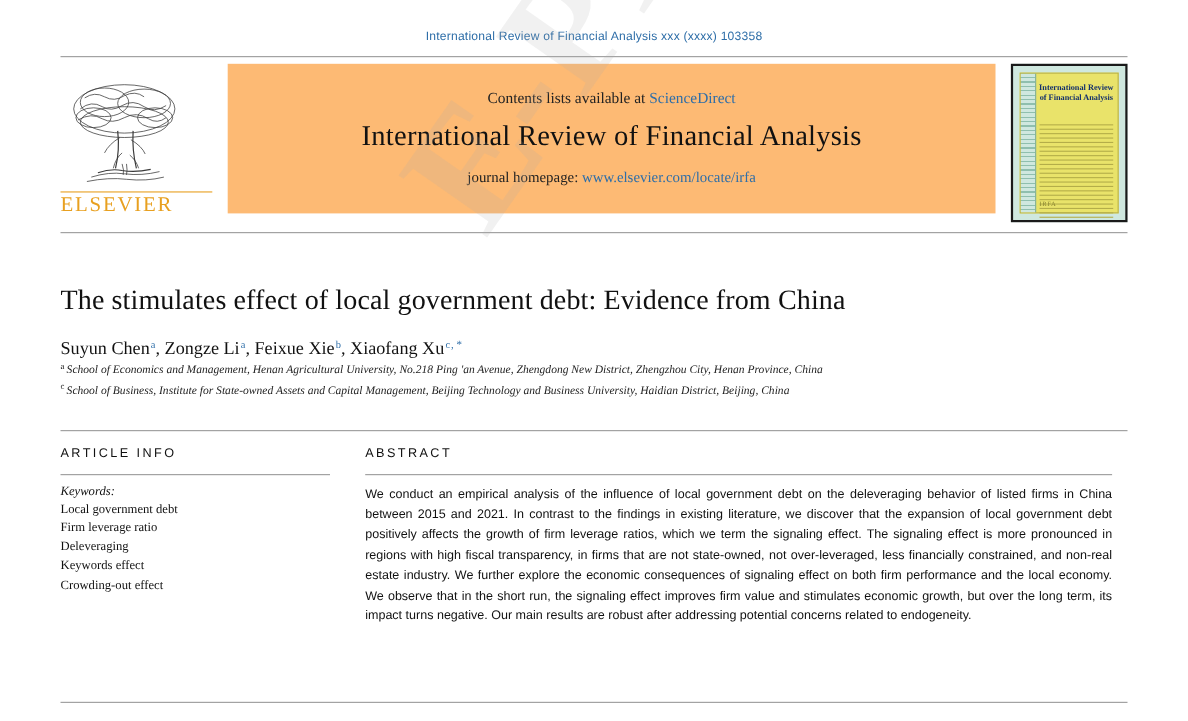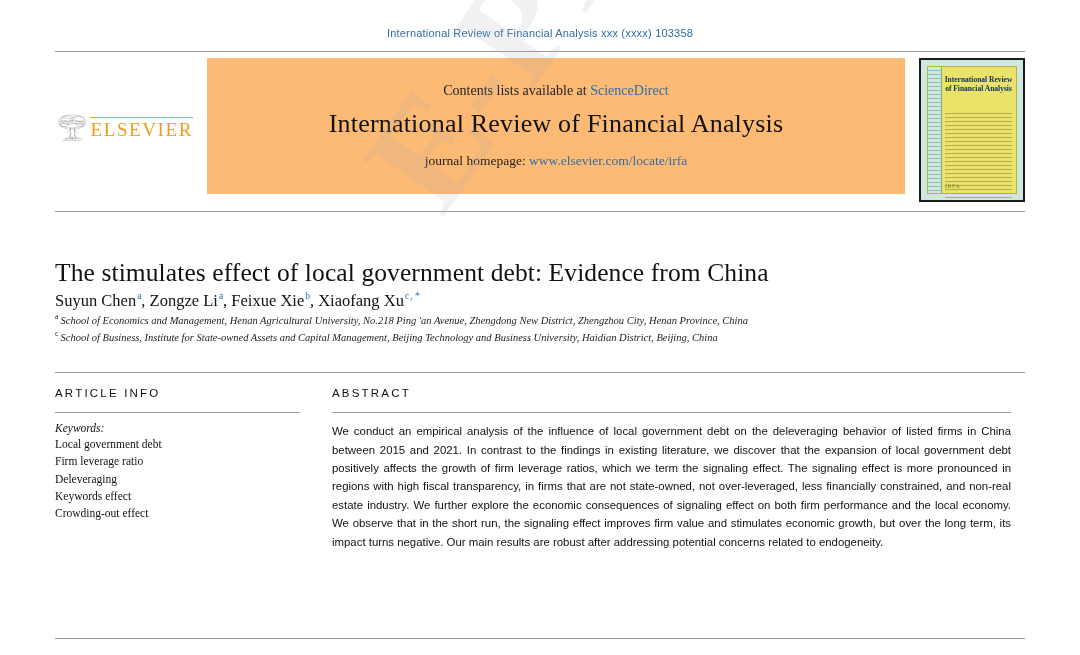--- a/index.html
+++ b/index.html
@@ -63,21 +63,21 @@
     border-top: 1.2px solid #9a9a9a;
     padding-top: 6px;
     display: flex;
     align-items: stretch;
     height: 142px;
   }
   .elsevier-logo {
     width: 138px;
     flex: 0 0 138px;
     display: flex;
-    align-items: center;
+    flex-direction: column;
     justify-content: flex-end;
     padding-bottom: 2px;
   }
   .tree-svg {
     display: block;
   }
   .elsevier-word {
     font-family: "Liberation Serif", serif;
     font-size: 19px;
     letter-spacing: 1.6px;
@@ -206,21 +206,21 @@
   }
   .article-title {
     font-family: "Liberation Serif", serif;
     font-size: 25.5px;
     color: #111;
     font-weight: normal;
     margin: 0;
     letter-spacing: 0.1px;
   }
   .authors {
-    margin-top: 2px;
+    margin-top: 19px;
     font-family: "Liberation Serif", serif;
     font-size: 16.5px;
     color: #111;
   }
   .authors sup {
     font-size: 9.5px;
     color: #2e6ea8;
     vertical-align: super;
     padding-left: 1px;
   }

